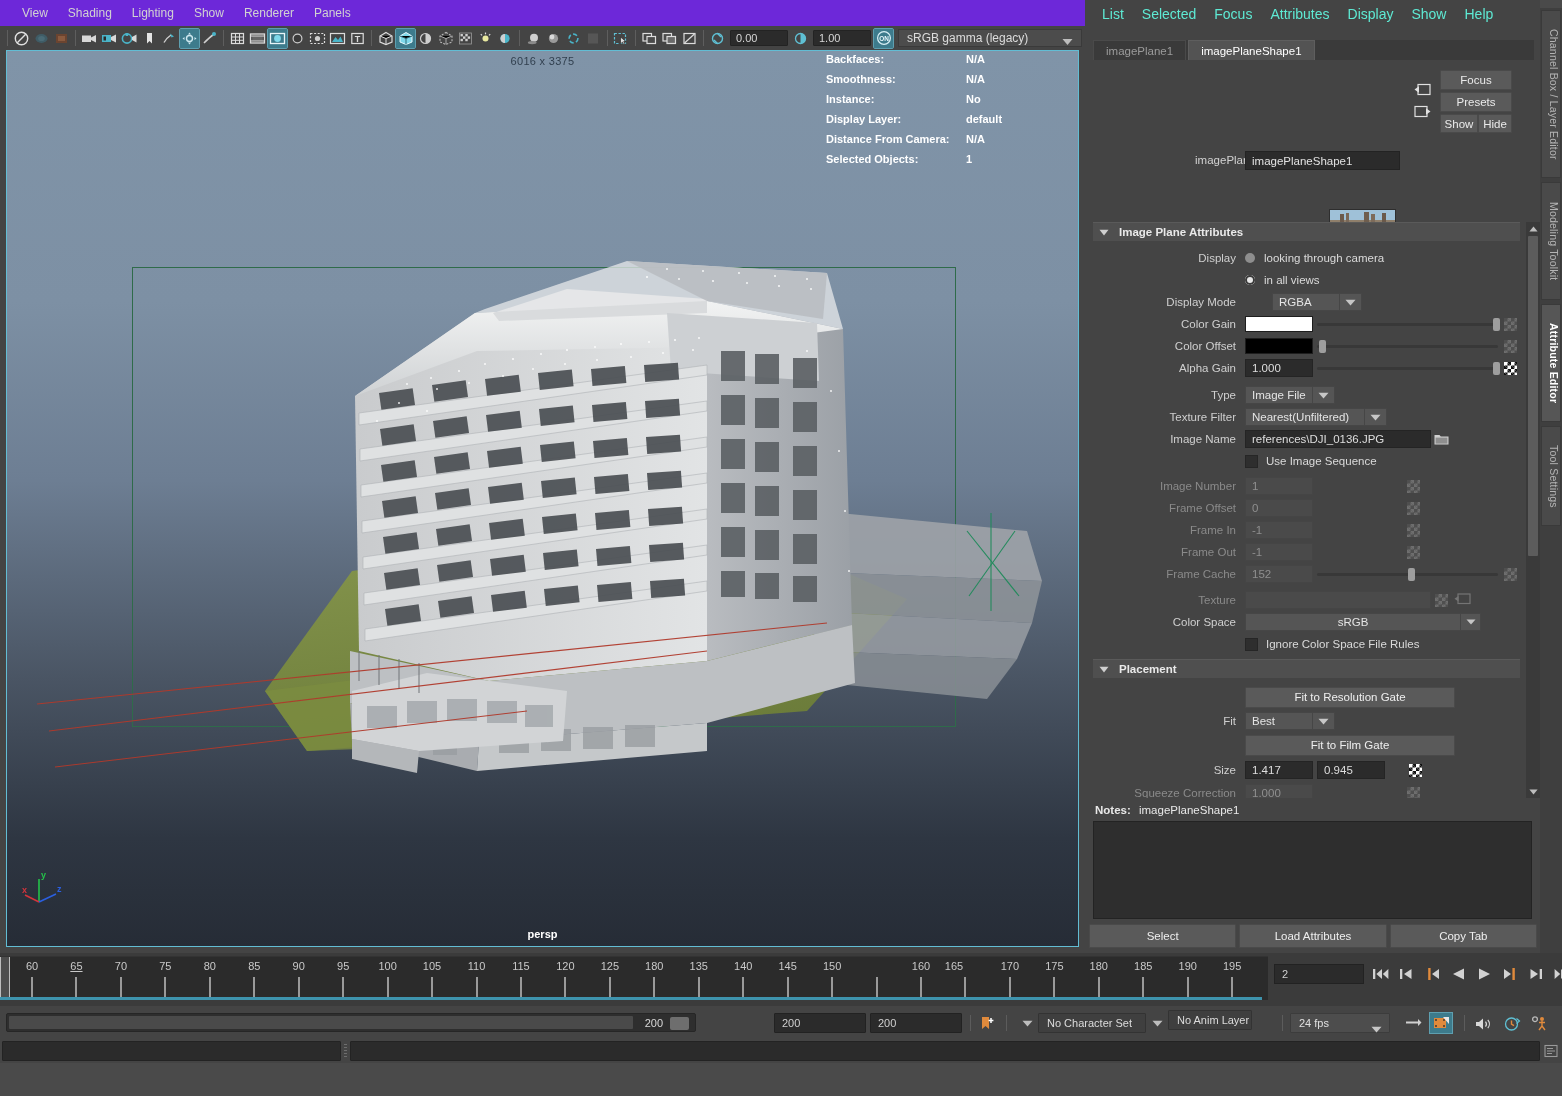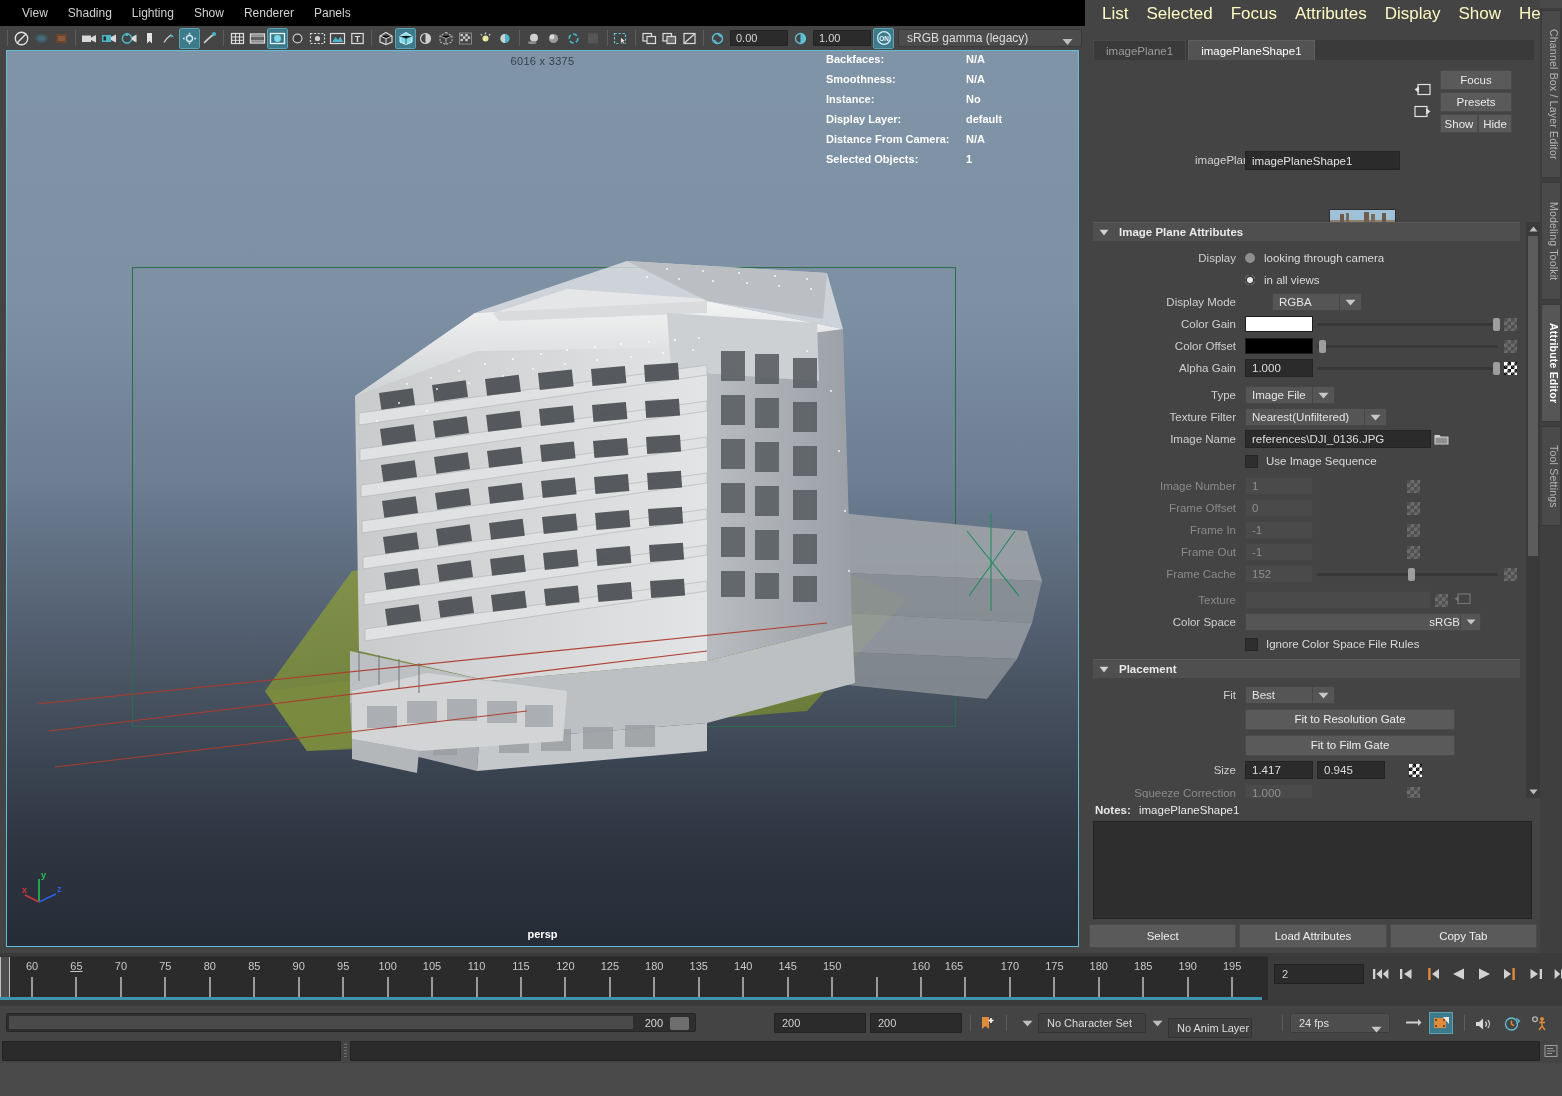--- a/index.html
+++ b/index.html
@@ -13,21 +13,21 @@
   #app { position:relative; width:1562px; height:1096px; }
 
   
   #viewport-panel {
     position:absolute; left:0; top:0; width:1085px; height:953px;
     background:#444444;
   }
   
   #viewport-menubar {
     position:absolute; left:0; top:0; width:1085px; height:26px;
-    background:#000000; display:flex; align-items:center; padding-left:12px;
+    background:#6d28d9; display:flex; align-items:center; padding-left:12px;
   }
   .vmenu {
     padding:3px 10px; font-size:12px; color:#d2d2d2; cursor:default;
     white-space:nowrap;
   }
 
   
   #viewport-toolbar {
     position:absolute; left:0; top:26px; width:1085px; height:24px;
     background:#444444; display:flex; align-items:center; padding-left:4px;
@@ -172,21 +172,21 @@
   }
 
   
   #right-panel {
     position:absolute; left:1085px; top:0; width:455px; height:953px;
     background:#444444;
   }
   #ae-menubar {
     height:27px; display:flex; align-items:center; padding-left:8px;
   }
-  .aemenu { padding:3px 9px; font-size:17px; color:#fef9c3; }
+  .aemenu { padding:3px 9px; font-size:14px; color:#5eead4; }
 
   #ae-tabs {
     position:absolute; left:8px; top:40px; right:6px; height:20px;
     background:#3a3a3a; display:flex; align-items:flex-end;
   }
   .ae-tab {
     height:20px; padding:0 12px; font-size:11.5px; line-height:20px;
     color:#9b9b9b; background:#3a3a3a; border:1px solid #4a4a4a;
     border-bottom:none; margin-right:2px;
   }
@@ -1081,21 +1081,21 @@
           <span style="margin-left:6px;">
             <svg width="17" height="12" viewBox="0 0 17 12" opacity=".45">
                 <rect x="4" y="1" width="12" height="9.5" fill="none" stroke="#b0b0b0" stroke-width="1.2"></rect>
                 <path d="M0.5 5.8 L4.5 3 L4.5 8.6 Z" fill="#b0b0b0"></path>
               </svg>
           </span>
         </div>
 
         <div class="arow">
           <span class="alabel">Color Space</span>
-          <span class="dropdown" style="width:216px;text-align:right;padding-left:0;">sRGB</span>
+          <span class="dropdown" style="width:216px;text-align:center;padding-left:0;">sRGB</span>
           <span class="dd-caret" style="width:20px;">
             <svg width="10" height="6" viewBox="0 0 10 6">
                 <path d="M0.5 0.6 L9.5 0.6 L5 5.6 Z" fill="#c6c6c6"></path>
               </svg>
           </span>
         </div>
 
         <div class="arow">
           <span class="alabel"></span>
           <span class="chkbox"></span>
@@ -1108,33 +1108,33 @@
           <span class="tri">
             <svg width="10" height="7" viewBox="0 0 10 7">
                 <path d="M0.5 0.8 L9.5 0.8 L5 6.4 Z" fill="#cfcfcf"></path>
               </svg>
           </span>
           <span class="ttl">Placement</span>
         </div>
 
         <div style="height:6px;"></div>
 
+        <div class="arow" style="height:26px;">
+          <span class="alabel"></span>
+          <span class="bigbtn" style="width:210px;">Fit to Resolution Gate</span>
+        </div>
+
         <div class="arow">
           <span class="alabel">Fit</span>
           <span class="dropdown" style="width:68px;">Best</span>
           <span class="dd-caret">
             <svg width="11" height="7" viewBox="0 0 11 7">
                 <path d="M0.5 0.8 L10.5 0.8 L5.5 6.5 Z" fill="#c6c6c6"></path>
               </svg>
           </span>
-        </div>
-
-        <div class="arow" style="height:26px;">
-          <span class="alabel"></span>
-          <span class="bigbtn" style="width:210px;">Fit to Resolution Gate</span>
         </div>
         <div class="arow" style="height:26px;">
           <span class="alabel"></span>
           <span class="bigbtn" style="width:210px;">Fit to Film Gate</span>
         </div>
 
         <div class="arow" style="height:24px;">
           <span class="alabel">Size</span>
           <span class="afield" style="width:68px;">1.417</span>
           <span class="afield" style="width:68px;margin-left:4px;">0.945</span>
@@ -1332,21 +1332,21 @@
           <path d="M0.5 0.8 L10.5 0.8 L5.5 6.5 Z" fill="#bdbdbd"></path>
         </svg>
     </div>
     <div class="flatcombo" style="position:absolute;left:1038px;top:7px;width:108px;">No Character Set</div>
 
     <div style="position:absolute;left:1152px;top:11px;">
       <svg width="11" height="7" viewBox="0 0 11 7">
           <path d="M0.5 0.8 L10.5 0.8 L5.5 6.5 Z" fill="#bdbdbd"></path>
         </svg>
     </div>
-    <div class="flatcombo" style="position:absolute;left:1168px;top:12px;width:84px;">No Anim Layer</div>
+    <div class="flatcombo" style="position:absolute;left:1168px;top:4px;width:84px;">No Anim Layer</div>
 
     <div class="rb-sep" style="position:absolute;left:1278px;top:8px;"></div>
 
     <div class="combo" style="position:absolute;left:1290px;top:7px;width:100px;">
       <span>24 fps</span>
       <span class="caret">
         <svg width="11" height="7" viewBox="0 0 11 7">
             <path d="M0.5 0.8 L10.5 0.8 L5.5 6.5 Z" fill="#c6c6c6"></path>
           </svg>
       </span>

